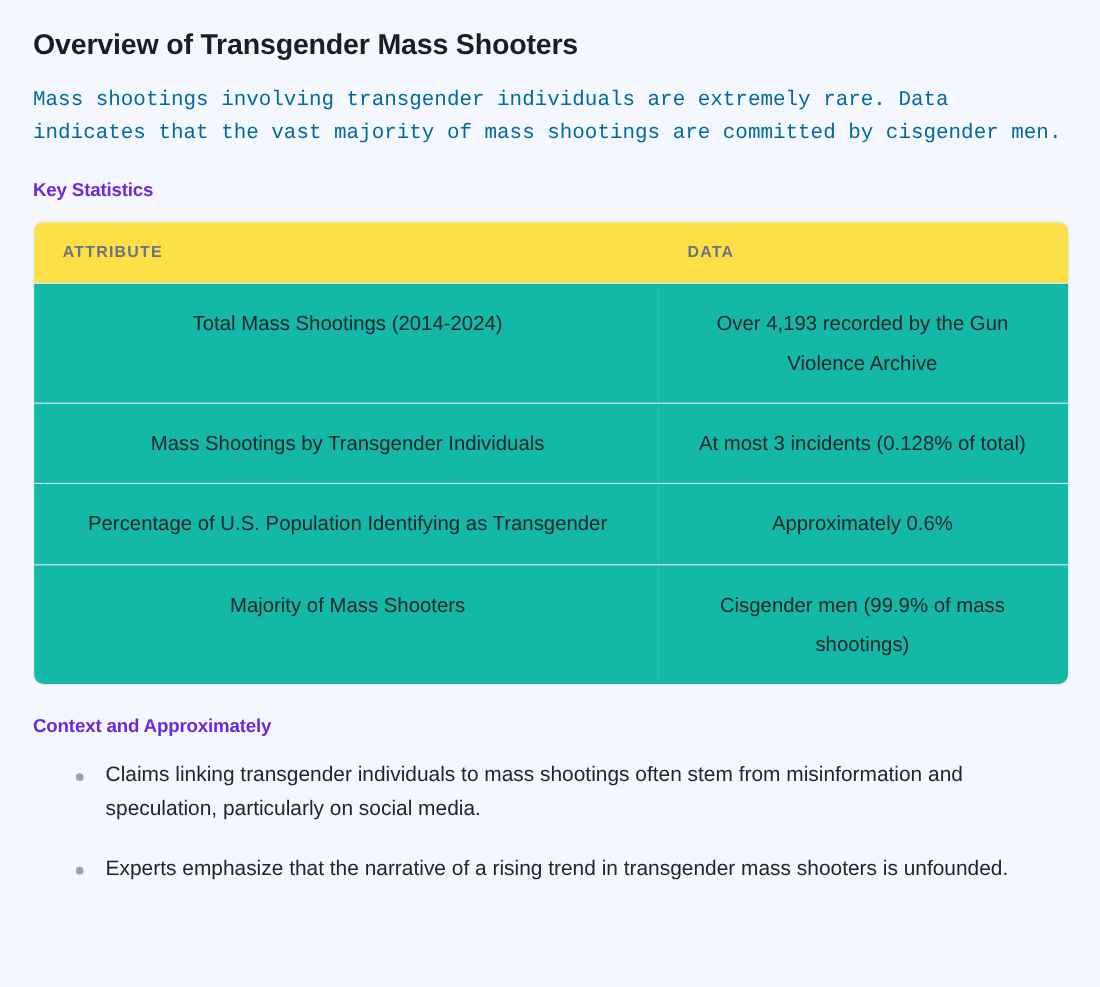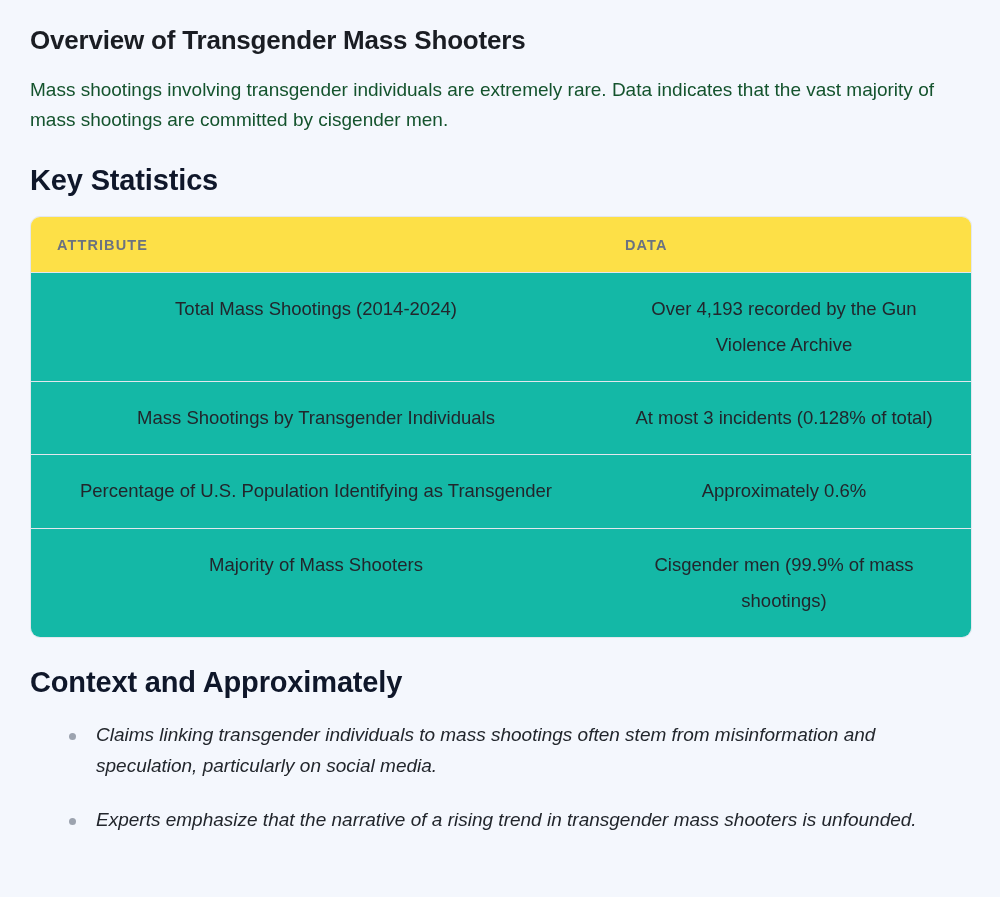--- a/index.html
+++ b/index.html
@@ -27,30 +27,31 @@
     font-weight: bold;
     letter-spacing: -0.2px;
     color: #1a1d23;
     line-height: 1.25;
   }
   p.intro {
     margin: 18px 0 0 0;
     padding: 0;
     font-size: 19px;
     line-height: 1.62;
-    color: #14532d;
+    color: #0369a1;
     max-width: 945px;
+    font-family: Liberation Mono, monospace;
   }
   h2.section {
     margin: 26px 0 0 0;
     padding: 0;
-    font-size: 29px;
+    font-size: 17px;
     font-weight: bold;
     letter-spacing: -0.15px;
-    color: #0f172a;
+    color: #6d28d9;
     line-height: 1.25;
   }
   .table-wrap {
     margin-top: 18px;
     border: 1px solid #e3e7ee;
     border-radius: 10px;
     overflow: hidden;
     background: #f5f8fd;
     width: 942px;
     box-sizing: border-box;
@@ -81,21 +82,20 @@
     border-bottom: 1px solid #e3e7ee;
     background: #14b8a6;
     text-align: center;
   }
   table.stats tr:last-child td { border-bottom: none; }
   table.stats td.cell-data { padding-left: 22px; }
   .bullets {
     margin: 20px 0 4px 0;
     padding: 0;
     list-style: none;
-    font-style: italic;
   }
   .bullets li {
     position: relative;
     margin: 0 0 24px 0;
     padding-left: 66px;
     font-size: 19px;
     line-height: 1.62;
     color: #22262c;
     max-width: 960px;
   }

